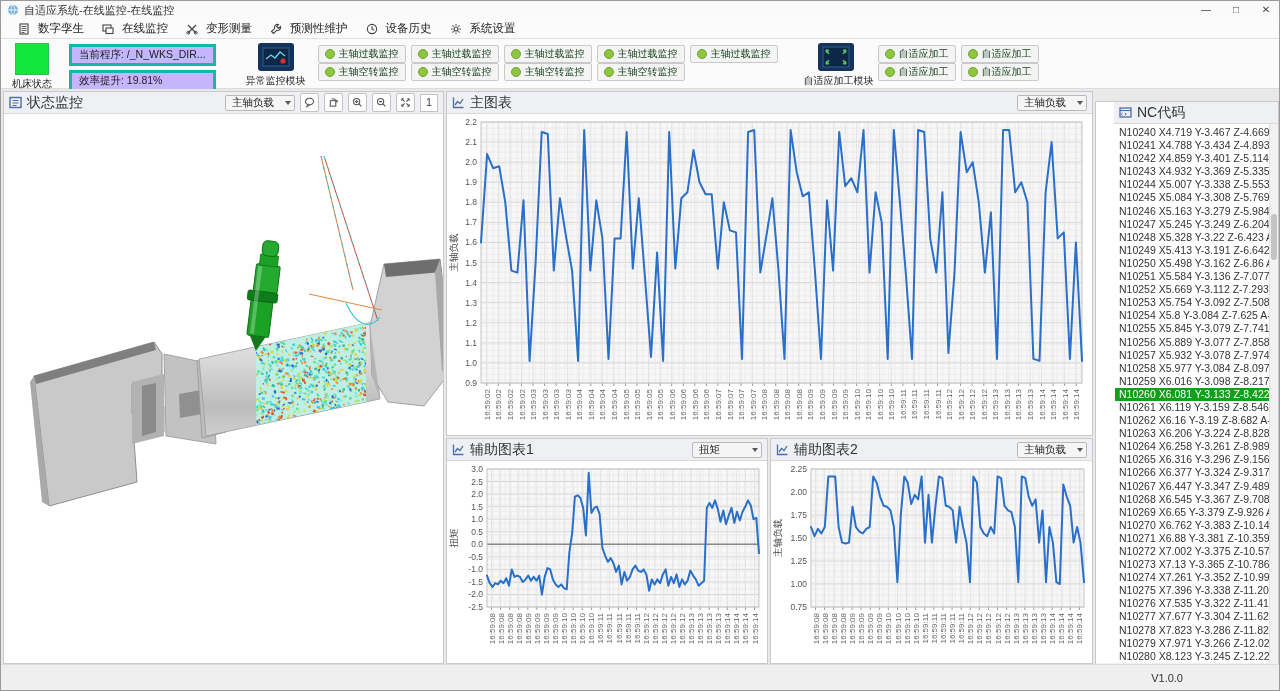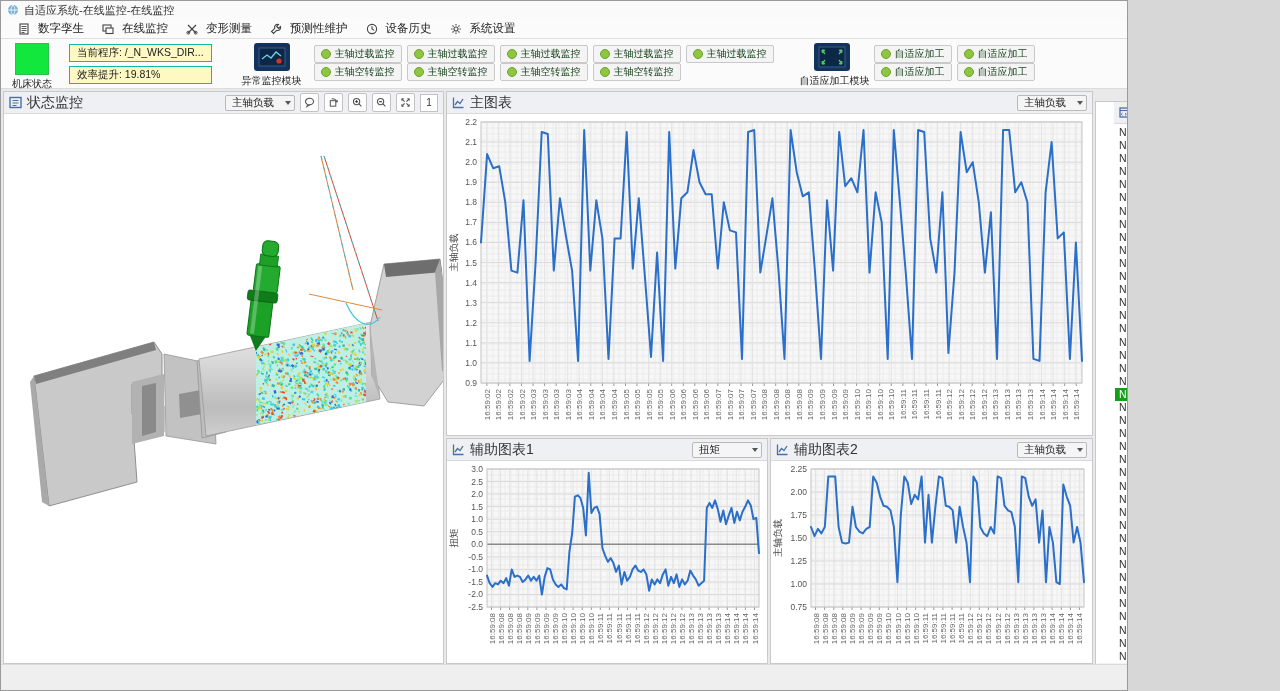--- a/index.html
+++ b/index.html
@@ -1,33 +1,33 @@
 <!DOCTYPE html>
 <html><head>
 <meta charset="utf-8">
 <style>
   html,body{margin:0;padding:0;background:#d7d7d7;font-family:"Liberation Sans","DejaVu Sans",sans-serif;}
-  #app{position:relative;width:1128px;height:691px;background:#e9e9e9;overflow:hidden;border:1px solid #9a9a9a;box-sizing:border-box;}
+  #app{position:relative;width:1280px;height:691px;background:#e9e9e9;overflow:hidden;border:1px solid #9a9a9a;box-sizing:border-box;}
   
   .titlebar{position:absolute;left:0;top:0;width:1280px;height:18px;background:#fafafa;border-bottom:1px solid #e3e3e3;display:flex;align-items:center;font-size:11px;color:#333;}
   .appicon{width:12px;height:12px;margin:0 5px 0 6px;display:inline-flex;}
   .title{flex:0 0 auto;}
   .wspacer{flex:1;}
   .wc{width:30px;text-align:center;font-size:10px;color:#444;cursor:default;line-height:18px;}
   
   .menubar{position:absolute;left:0;top:18px;width:1280px;height:20px;background:#fbfbfb;border-bottom:1px solid #e0e0e0;display:flex;align-items:center;padding-left:8px;box-sizing:border-box;}
   .mitem{display:flex;align-items:center;gap:8px;font-size:11.5px;color:#222;padding:2px 9px;cursor:default;}
   .micon{display:inline-flex;width:12px;height:12px;}
   
   .toolbar{position:absolute;left:0;top:38px;width:1280px;height:50px;background:#fbfbfb;border-bottom:1px solid #dcdcdc;display:flex;align-items:flex-start;padding:3px 0 0 8px;box-sizing:border-box;}
   .statusblock{width:46px;text-align:center;margin-right:14px;}
   .statusbox{width:32px;height:30px;margin:1px auto 0 auto;border:1px solid #2fbf4f;}
   .statuslabel{font-size:10px;color:#222;margin-top:2px;}
   .infoblock{margin-right:28px;margin-top:2px;}
-  .inforow{background:#fef9c3;border:1px solid #14b8a6;font-size:10.5px;color:#222;padding:1px 7px;margin-bottom:4px;white-space:nowrap;}
+  .inforow{background:#c4b5fd;border:3px solid #14b8a6;font-size:10.5px;color:#222;padding:1px 7px;margin-bottom:4px;white-space:nowrap;}
   .moduleblock{width:64px;text-align:center;margin-right:10px;}
   .modicon{width:36px;height:28px;margin:1px auto 0 auto;background:#14335c;border-radius:3px;display:flex;align-items:center;justify-content:center;}
   .modlabel{font-size:10px;color:#222;margin-top:3px;white-space:nowrap;}
   .btncol{display:flex;flex-direction:column;gap:0;margin-right:26px;margin-top:3px;}
   .btnrow{display:flex;gap:5px;}
   .tbtn{display:flex;align-items:center;gap:4px;background:#f4f4f4;border:1px solid #c9c9c9;border-radius:2px;font-size:10px;color:#17401c;padding:1px 6px;white-space:nowrap;cursor:default;height:14px;}
   .dot{width:8px;height:8px;border-radius:50%;background:#8ec63f;border:1px solid #6ea32c;flex:0 0 auto;}
   
   .content{position:absolute;left:0;top:88px;width:1280px;height:575px;background:#e9e9e9;}
   .panel{position:absolute;background:#fff;border:1px solid #c9c9c9;box-sizing:border-box;}

